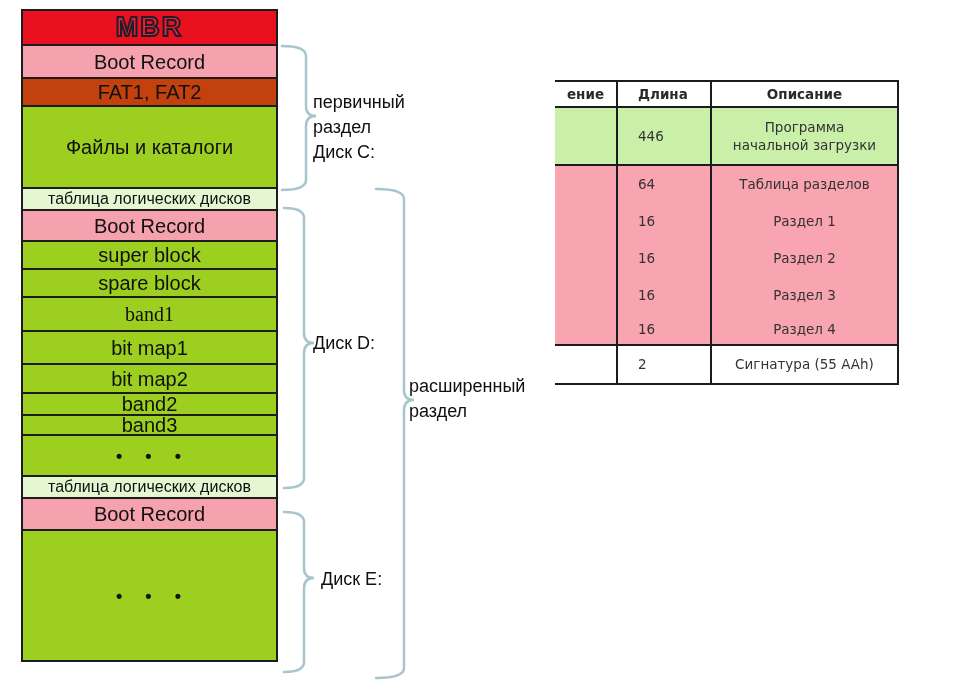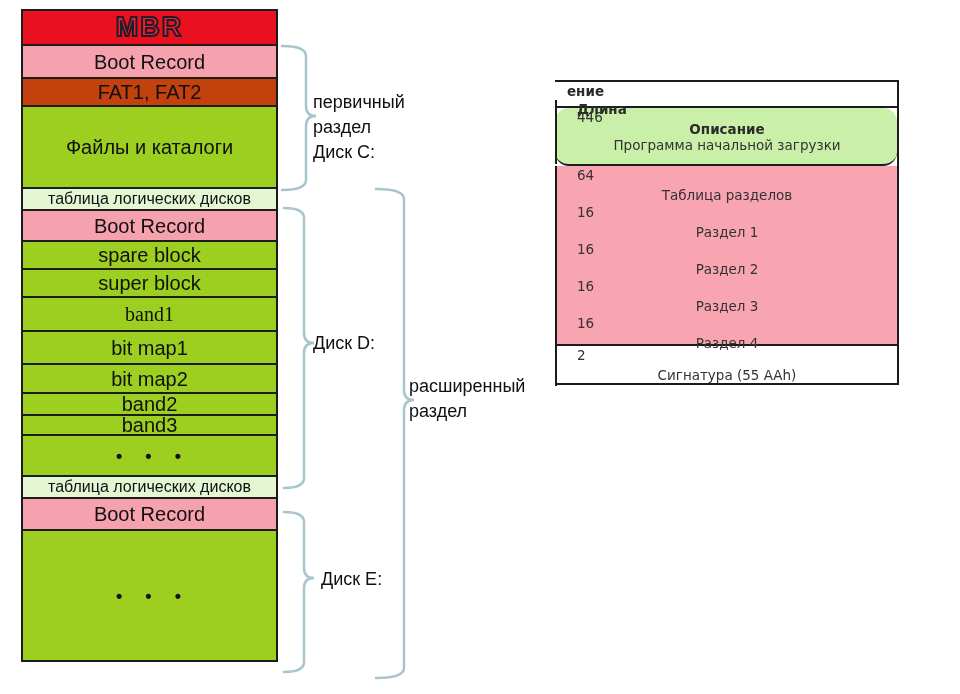--- a/index.html
+++ b/index.html
@@ -42,21 +42,21 @@
   .ann-d{left:313px; top:331px;}
   .ann-ext{left:409px; top:374px;}
   .ann-e{left:321px; top:567px;}
 
   
   .mbr-table{
     position:absolute; left:555px; top:80px; width:342px;
     border:2px solid var(--border); border-left:none;
     font-family:"DejaVu Sans", sans-serif; font-size:13.5px; color:var(--tbl-ink);
   }
-  .trow{display:flex; background:#fff;flex-direction:column;}
+  .trow{display:flex; background:#fff;}
   .trow.tgreen{background:var(--tbl-green);}
   .trow.tpink{background:var(--tbl-pink);}
   .trow.twhite{background:#ffffff;}
   .trow.divider{border-bottom:2px solid var(--border);}
   .c{box-sizing:border-box; display:flex; align-items:center; justify-content:center;
      text-align:center; line-height:1.35;}
   .c1{width:61px;}
   .c2{width:94px; border-left:2px solid var(--border);
       justify-content:flex-start; padding-left:20px; text-align:left;}
   .c3{flex:1; border-left:2px solid var(--border); padding:2px 16px;}
@@ -86,25 +86,25 @@
 
   <div class="block lightgreen small" style="height: 24px;">
     <span class="blabel">таблица логических дисков</span>
   </div>
 
   <div class="block pink" style="height: 33px;">
     <span class="blabel">Boot Record</span>
   </div>
 
   <div class="block green" style="height: 30px;">
+    <span class="blabel">super block</span>
+  </div>
+
+  <div class="block green" style="height: 30px;">
     <span class="blabel">spare block</span>
-  </div>
-
-  <div class="block green" style="height: 30px;">
-    <span class="blabel">super block</span>
   </div>
 
   <div class="block green" style="height: 36px; font-family: Liberation Serif, serif;">
     <span class="blabel">band1</span>
   </div>
 
   <div class="block green" style="height: 35px;">
     <span class="blabel">bit map1</span>
   </div>
 
@@ -156,21 +156,21 @@
   </div>
   <div class="ann ann-e">Диск E:</div>
 
   <div class="mbr-table">
     <div class="trow thead">
       <div class="c c1">ение</div>
       <div class="c c2">Длина</div>
       <div class="c c3">Описание</div>
     </div>
     <div>
-  <div class="trow tgreen divider" style="height: 56px; border-radius: 14px;">
+  <div class="trow tgreen divider" style="height: 56px;">
     <div class="c c1"></div>
     <div class="c c2">446</div>
     <div class="c c3">Программа начальной загрузки</div>
   </div>
 
   <div class="trow tpink" style="height: 37px;">
     <div class="c c1"></div>
     <div class="c c2">64</div>
     <div class="c c3">Таблица разделов</div>
   </div>

